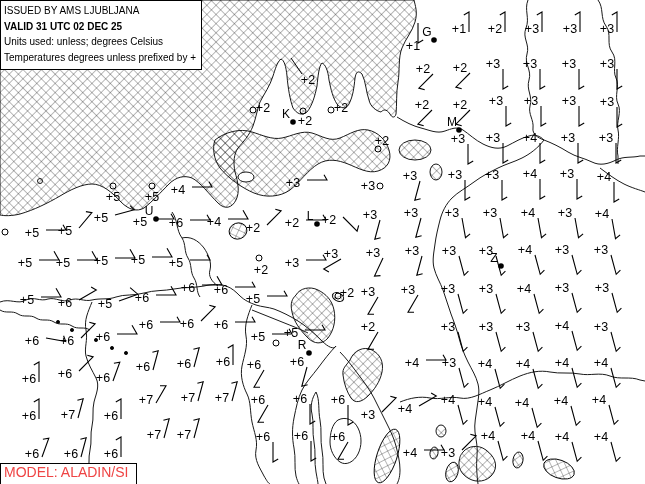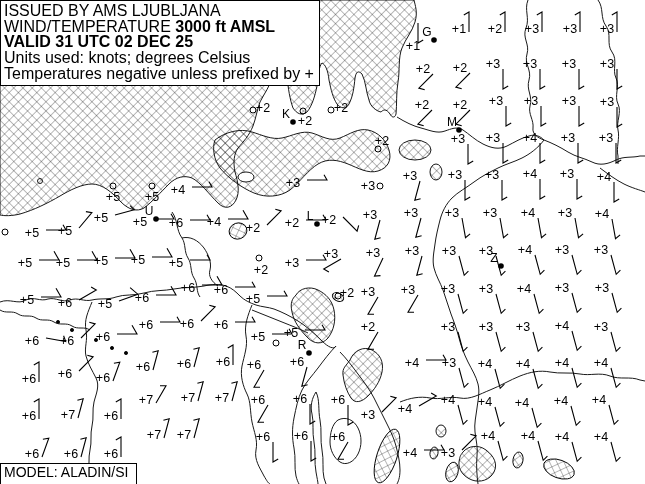--- a/index.html
+++ b/index.html
@@ -1,23 +1,23 @@
 <!DOCTYPE html>
 <html><head>
 <meta charset="utf-8">
 <style>
   html,body{margin:0;padding:0;background:#888;}
   .stage{position:relative;width:645px;height:484px;background:#fff;overflow:hidden;
          font-family:"Liberation Sans","DejaVu Sans",sans-serif;}
   #mapsvg{position:absolute;left:0;top:0;z-index:1;}
   .infobox{position:absolute;left:0;top:0;z-index:3;background:#fff;border:1px solid #000;
-           padding:2px 5px 3px 3px;font-size:16px;line-height:15.7px;color:#000;}
+           padding:2px 5px 3px 3px;font-size:10px;line-height:15.7px;color:#000;}
   .infobox .b{font-weight:bold;}
   .modelbox{position:absolute;left:0;top:463px;z-index:3;background:#fff;border:1px solid #000;
-            padding:0 8px 4px 3px;font-size:14px;color:#000000;}
+            padding:0 8px 4px 3px;font-size:14px;color:#ef4444;}
   svg text{font-family:"Liberation Sans","DejaVu Sans",sans-serif;}
 </style>
 </head>
 <body>
 
 <div class="stage">
 
   <svg id="mapsvg" width="645" height="484" viewBox="0 0 645 484">
     <defs>
       <pattern id="xh" width="6.5" height="6.5" patternUnits="userSpaceOnUse" patternTransform="rotate(45)">
@@ -372,22 +372,21 @@
         <text x="310" y="220" text-anchor="middle" font-size="12" fill="#000000">L</text>
         <circle cx="501" cy="266" r="2.8" fill="#000000"></circle>
         <text x="494" y="262" text-anchor="middle" font-size="12" fill="#000000">Z</text>
         <circle cx="309" cy="353" r="2.8" fill="#000000"></circle>
         <text x="302" y="349" text-anchor="middle" font-size="12" fill="#000000">R</text>
       </g>
   </svg>
 
   <div class="infobox" id="headerbox">
       <div><span>ISSUED BY AMS LJUBLJANA</span></div>
-      <div><span>WIND/TEMPERATURE </span><span class="b">3000 ft AMSL</span></div>
       <div><span class="b">VALID 31 UTC 02 DEC 25</span></div>
-      <div><span>Units used: knots; degrees Celsius</span></div>
-      <div><span>Temperatures negative unless prefixed by +</span></div>
+      <div><span>Units used: unless; degrees Celsius</span></div>
+      <div><span>Temperatures degrees unless prefixed by +</span></div>
     </div>
 
   <div class="modelbox">
     <span>MODEL: ALADIN/SI</span>
   </div>
 </div>
 
 </body></html>

